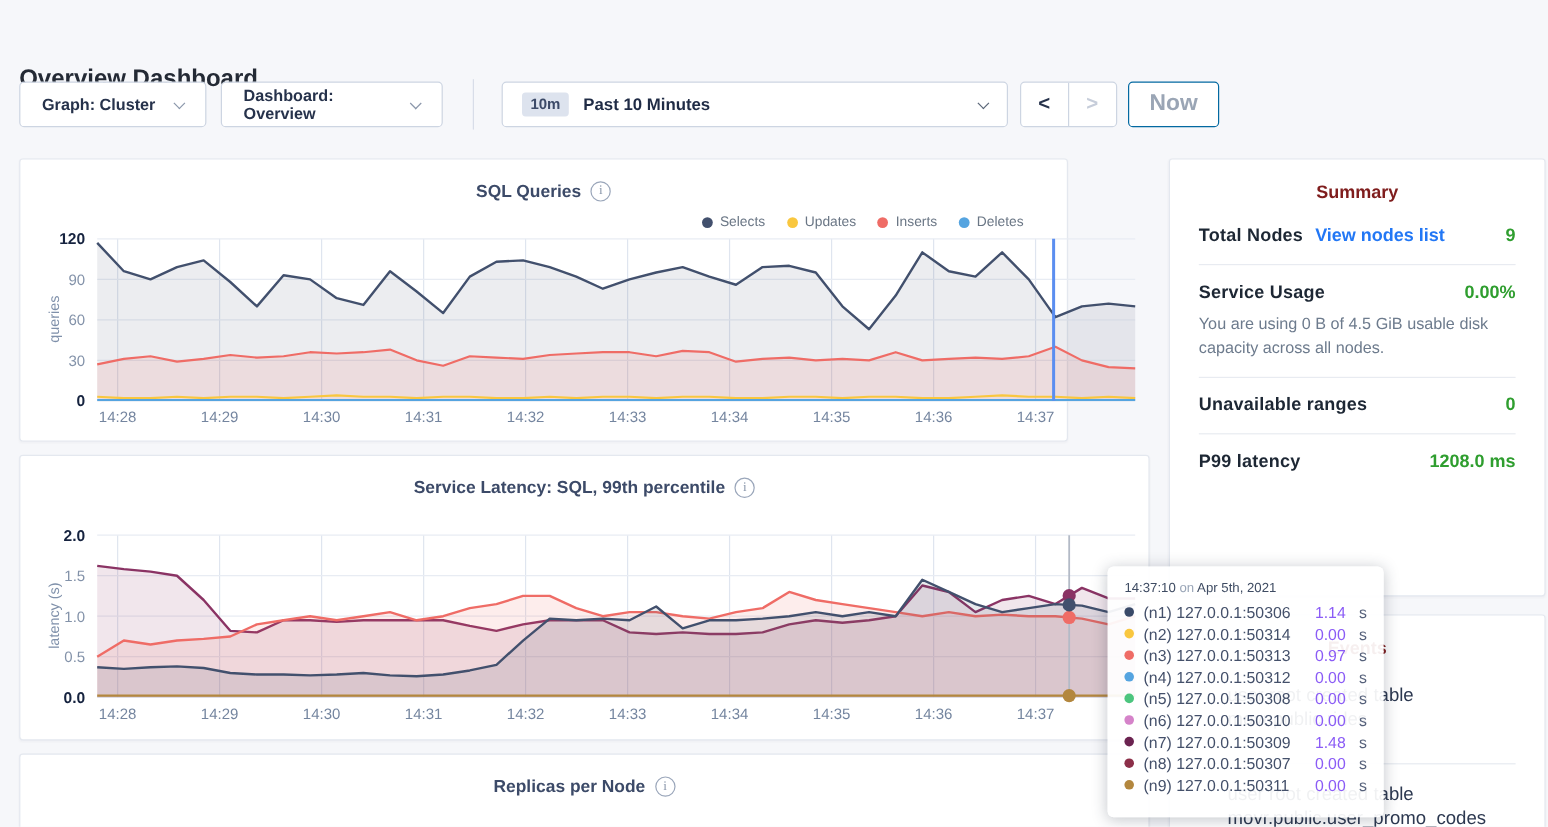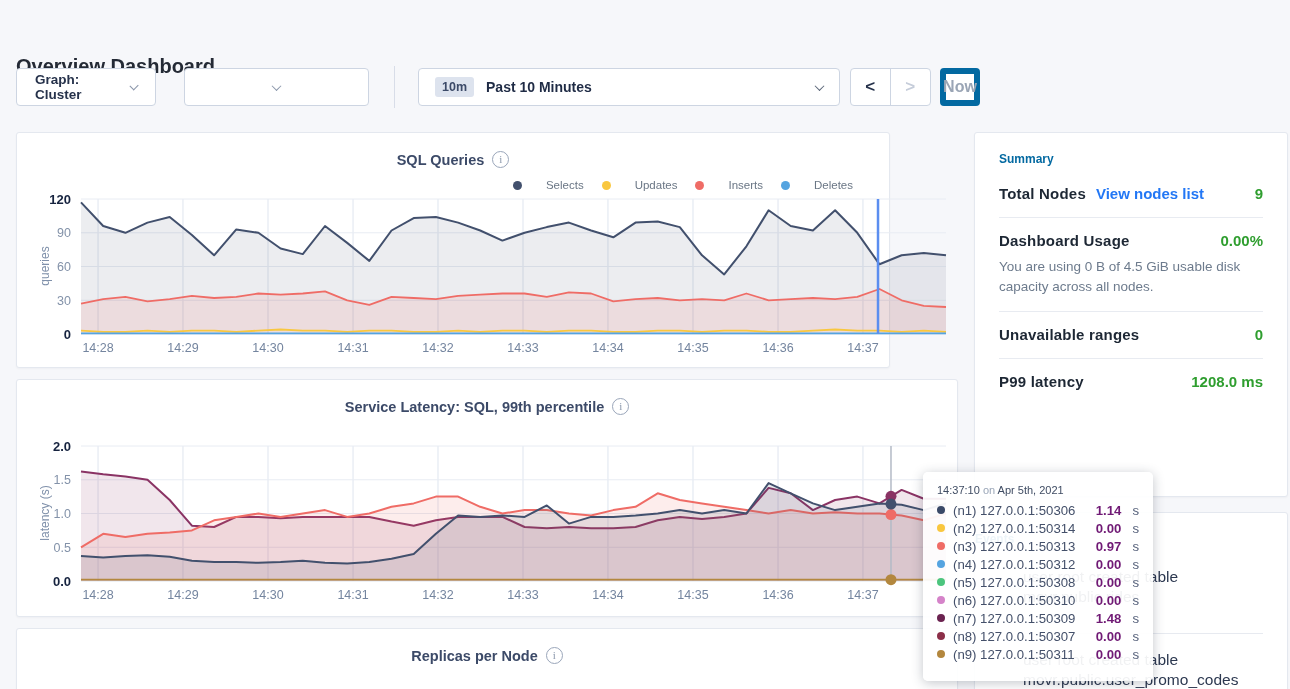--- a/index.html
+++ b/index.html
@@ -33,41 +33,41 @@
   .time-widget .chev { margin-left: auto; border-color: #5a6678; }
   .step-group {
     position: absolute; left: 850px; top: 68px; width: 81px; height: 38px;
     background: #fff; border: 1px solid #cdd5e2; border-radius: 4px;
     display: flex; overflow: hidden;
   }
   .step-btn { width: 40px; display: flex; align-items: center; justify-content: center; font-size: 17px; font-weight: bold; cursor: pointer; }
   .step-prev { color: #26324b; border-right: 1px solid #cdd5e2; }
   .step-next { color: #c6cdda; }
   .now-btn {
-    position: absolute; left: 940px; top: 68px; width: 40px; height: 38px;
-    background: #fff; border: 6px solid #0369a1; border-radius: 4px;
+    position: absolute; left: 940px; top: 68px; width: 76px; height: 38px;
+    background: #fff; border: 1px solid #0369a1; border-radius: 4px;
     display: flex; align-items: center; justify-content: center;
-    font-size: 16px; font-weight: bold; color: #9aa5b5;
+    font-size: 19px; font-weight: bold; color: #9aa5b5;
   }
   
   .card { position: absolute; background: #fff; border: 1px solid #e4e8ef; border-radius: 3px; box-shadow: 0 1px 2px rgba(40,50,70,.04); }
   .chart-card-1 { left: 16px; top: 132px; width: 874px; height: 236px; }
   .chart-card-2 { left: 16px; top: 379px; width: 942px; height: 238px; }
   .chart-card-3 { left: 16px; top: 628px; width: 942px; height: 180px; }
   .chart-head { position: absolute; top: 18px; left: 0; width: 100%; display: flex; justify-content: center; align-items: center; gap: 8px; }
   .chart-title { font-size: 14.5px; font-weight: bold; color: #3c4a68; }
   .info-icon { width: 17px; height: 17px; border: 1px solid #9aa6ba; border-radius: 50%; color: #8a97ab; font-size: 11px; line-height: 15px; text-align: center; font-family: "Liberation Serif", serif; }
   .chart-svg { position: absolute; left: 0; top: 56px; }
   .y-axis-label { position: absolute; left: -24px; top: 126px; width: 104px; height: 14px; text-align: center; transform: rotate(-90deg); font-size: 12px; color: #7f90aa; }
   .legend { position: absolute; right: 36px; top: 46px; display: flex; gap: 18px; align-items: center; }
-  .legend-item { display: flex; align-items: center; gap: 24px; font-size: 11.5px; color: #6a7685; cursor: pointer; text-align: center; }
+  .legend-item { display: flex; align-items: center; gap: 6px; font-size: 11.5px; color: #6a7685; cursor: pointer; text-align: center; }
   .legend-dot { width: 9px; height: 9px; border-radius: 50%; }
   
   .summary-card { left: 974px; top: 132px; width: 314px; height: 365px; padding: 0 24px; overflow: hidden; }
-  .panel-title { font-size: 12px; font-weight: bold; color: #0369a1; padding: 19px 0 5px; }
+  .panel-title { text-align: center; font-size: 15px; font-weight: bold; color: #7f1d1d; padding: 19px 0 5px; }
   .sum-row { padding: 14px 0 15px; border-bottom: 1px solid #e8ebf1; }
   .sum-row:last-child { border-bottom: none; }
   .sum-line { display: flex; align-items: baseline; gap: 10px; }
   .sum-label { font-weight: bold; font-size: 15px; color: #1d2734; letter-spacing: .2px; }
   .sum-link { font-weight: bold; font-size: 15px; color: #2277f5; cursor: pointer; text-decoration: none; }
   .sum-value { margin-left: auto; font-weight: bold; font-size: 15px; color: #2f9e2f; white-space: nowrap; }
   .sum-sub { margin-top: 8px; font-size: 13.5px; line-height: 1.45; color: #6d7b8d; }
   
   .events-card { left: 974px; top: 512px; width: 314px; height: 300px; }
   .event-item { margin: 16px 24px 26px 48px; font-size: 15.5px; color: #2c3850; line-height: 20px; }
@@ -77,33 +77,34 @@
     position: absolute; left: 923px; top: 472px; width: 230px; height: 209px;
     background: rgba(255,255,255,.93); border-radius: 5px;
     box-shadow: 0 2px 12px rgba(40,50,70,.28);
     padding: 12px 14px; z-index: 20;
   }
   .tt-head { font-size: 11px; color: #3f4c63; margin-bottom: 5px; }
   .tt-head .tt-on { color: #9aa6b8; }
   .tt-row { display: flex; align-items: center; gap: 8px; height: 18px; font-size: 13.2px; color: #44506a; }
   .tt-dot { width: 8px; height: 8px; border-radius: 50%; flex: 0 0 8px; }
   .tt-label { flex: 1; white-space: nowrap; }
-  .tt-val { font-weight: bold; color: #701a75; }
+  .tt-val { font-weight: normal; color: #8b5cf6; }
   .tt-unit { color: #55607a; margin-left: 3px; }
 </style>
 </head>
 <body>
 
 <h1 class="page-title">Overview Dashboard</h1>
 
-<div class="ctrl-btn" style="left:16px; width:140px; justify-content:space-between;">
+<div class="ctrl-btn" style="left:16px; width:156px; justify-content:space-between;">
   <span>Graph: Cluster</span>
   <span class="chev"></span>
 </div>
 <div class="ctrl-btn" style="left:184px; width:185px; justify-content:center;">
+  <span>Dashboard: Overview</span>
   <span class="chev"></span>
 </div>
 <div class="ctrl-divider"></div>
 <div class="time-widget">
   <span class="time-badge">10m</span>
   <span class="time-label">Past 10 Minutes</span>
   <span class="chev"></span>
 </div>
 <div class="step-group">
   <div class="step-btn step-prev">&lt;</div>
@@ -239,21 +240,21 @@
   <div class="panel-title">Summary</div>
   <div class="sum-row">
     <div class="sum-line">
       <span class="sum-label">Total Nodes</span>
       <a class="sum-link">View nodes list</a>
       <span class="sum-value">9</span>
     </div>
   </div>
   <div class="sum-row">
     <div class="sum-line">
-      <span class="sum-label">Dashboard Usage</span>
+      <span class="sum-label">Service Usage</span>
       <span class="sum-value">0.00%</span>
     </div>
     <div class="sum-sub">You are using 0 B of 4.5 GiB usable disk capacity across all nodes.</div>
   </div>
   <div class="sum-row">
     <div class="sum-line">
       <span class="sum-label">Unavailable ranges</span>
       <span class="sum-value">0</span>
     </div>
   </div>

